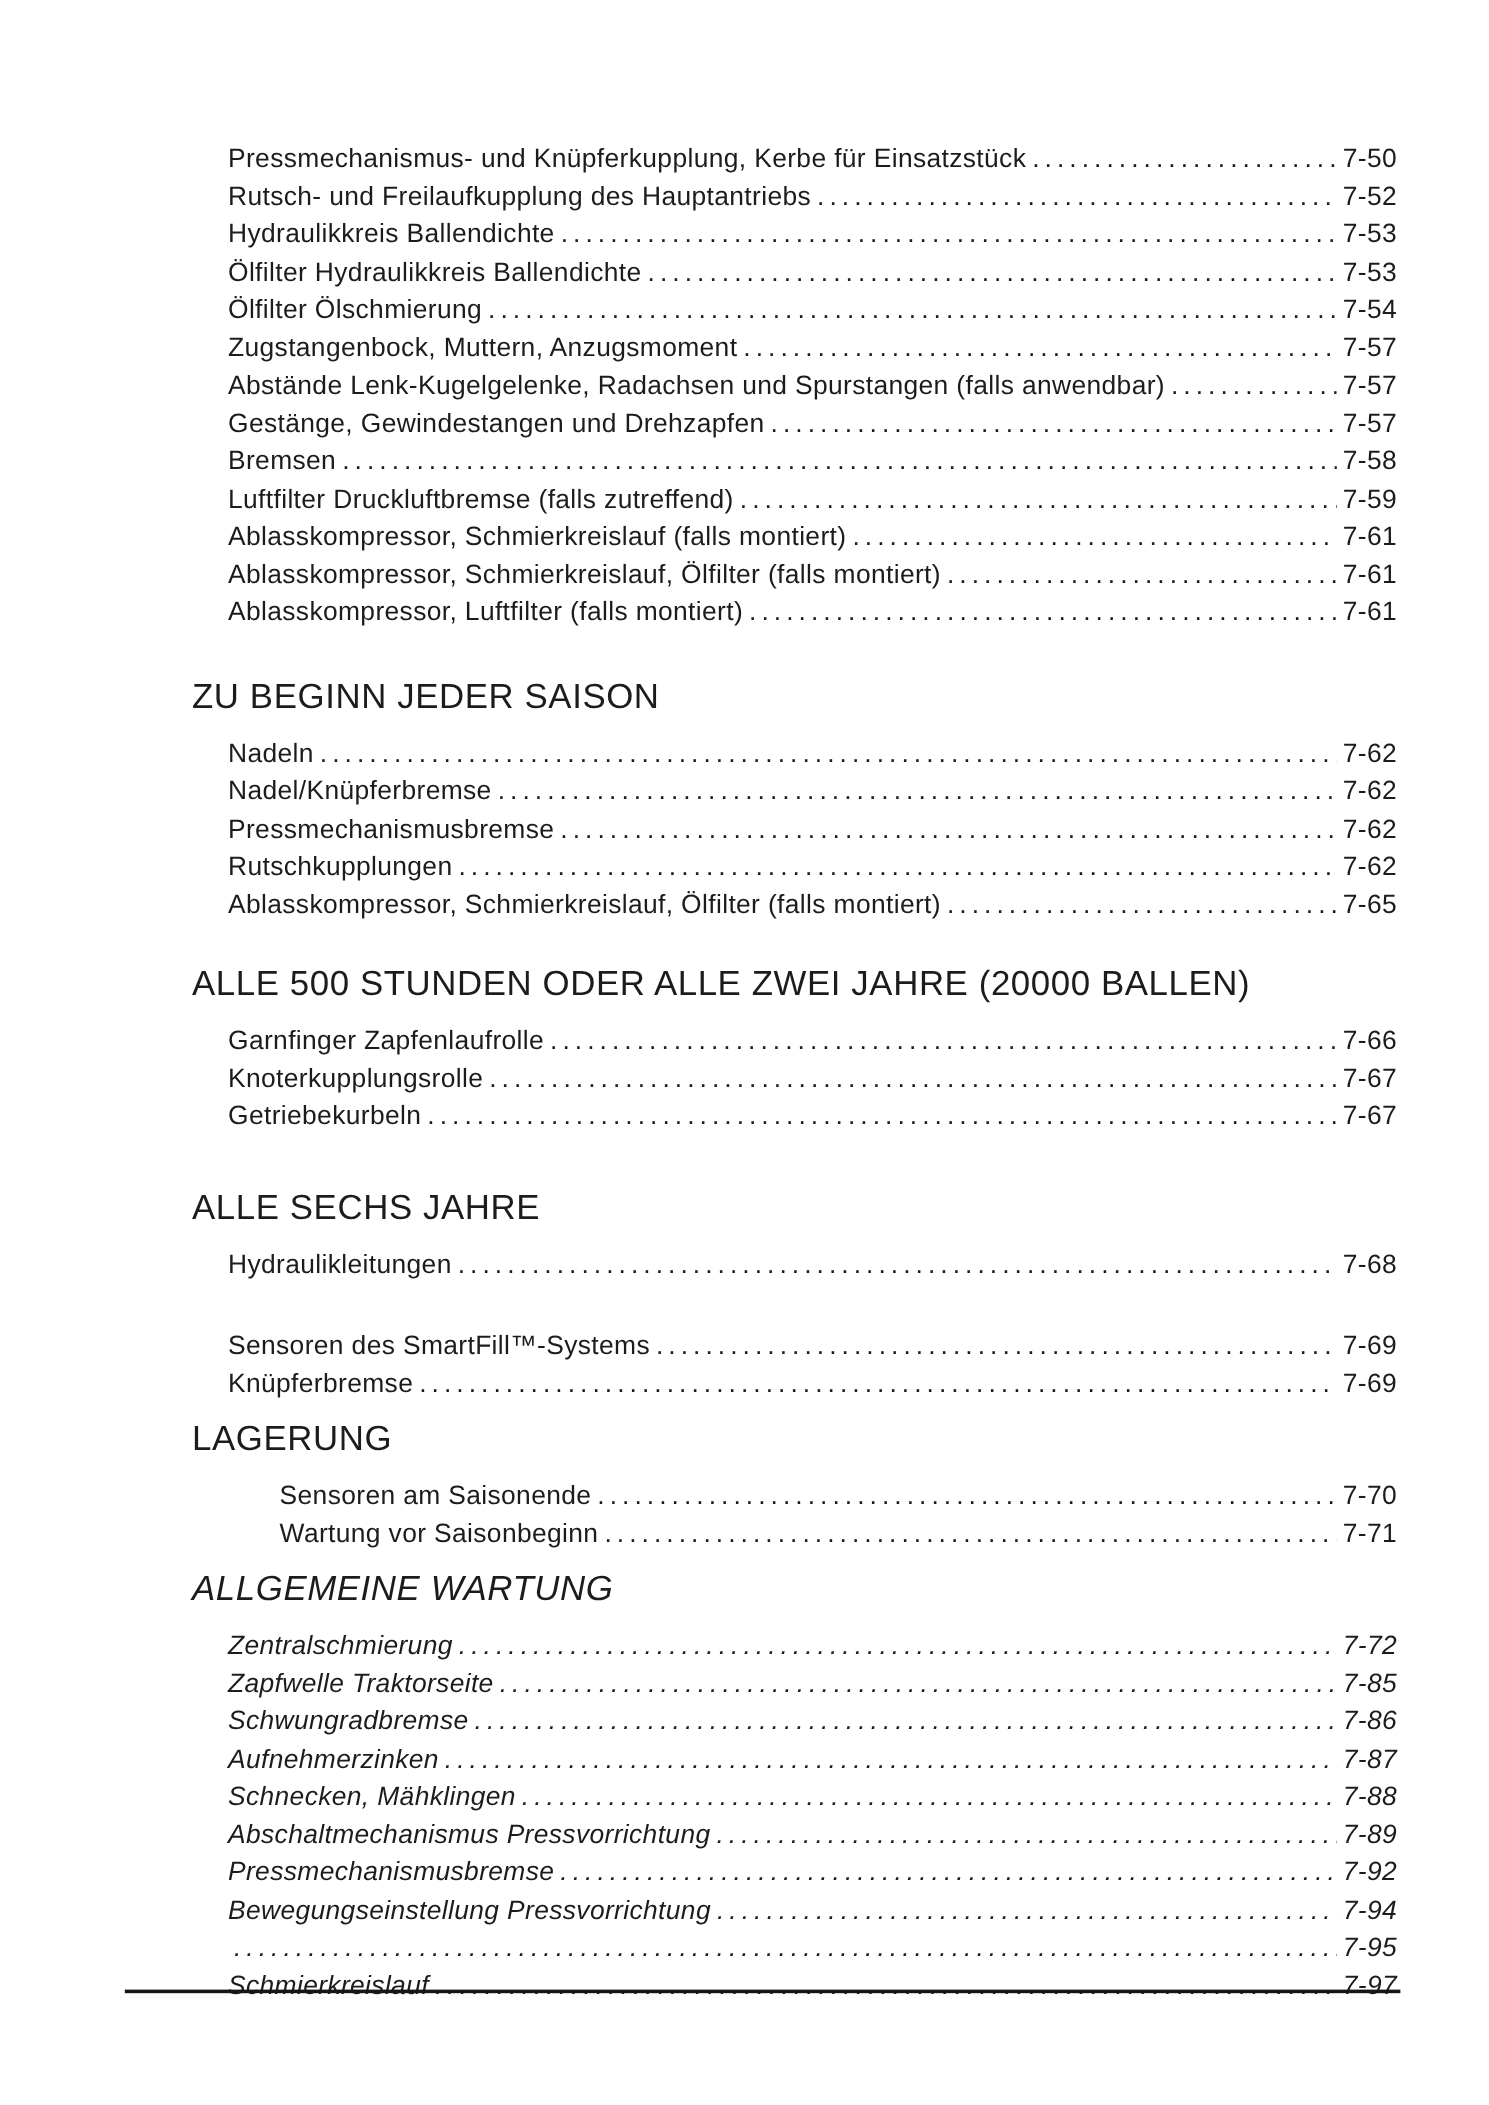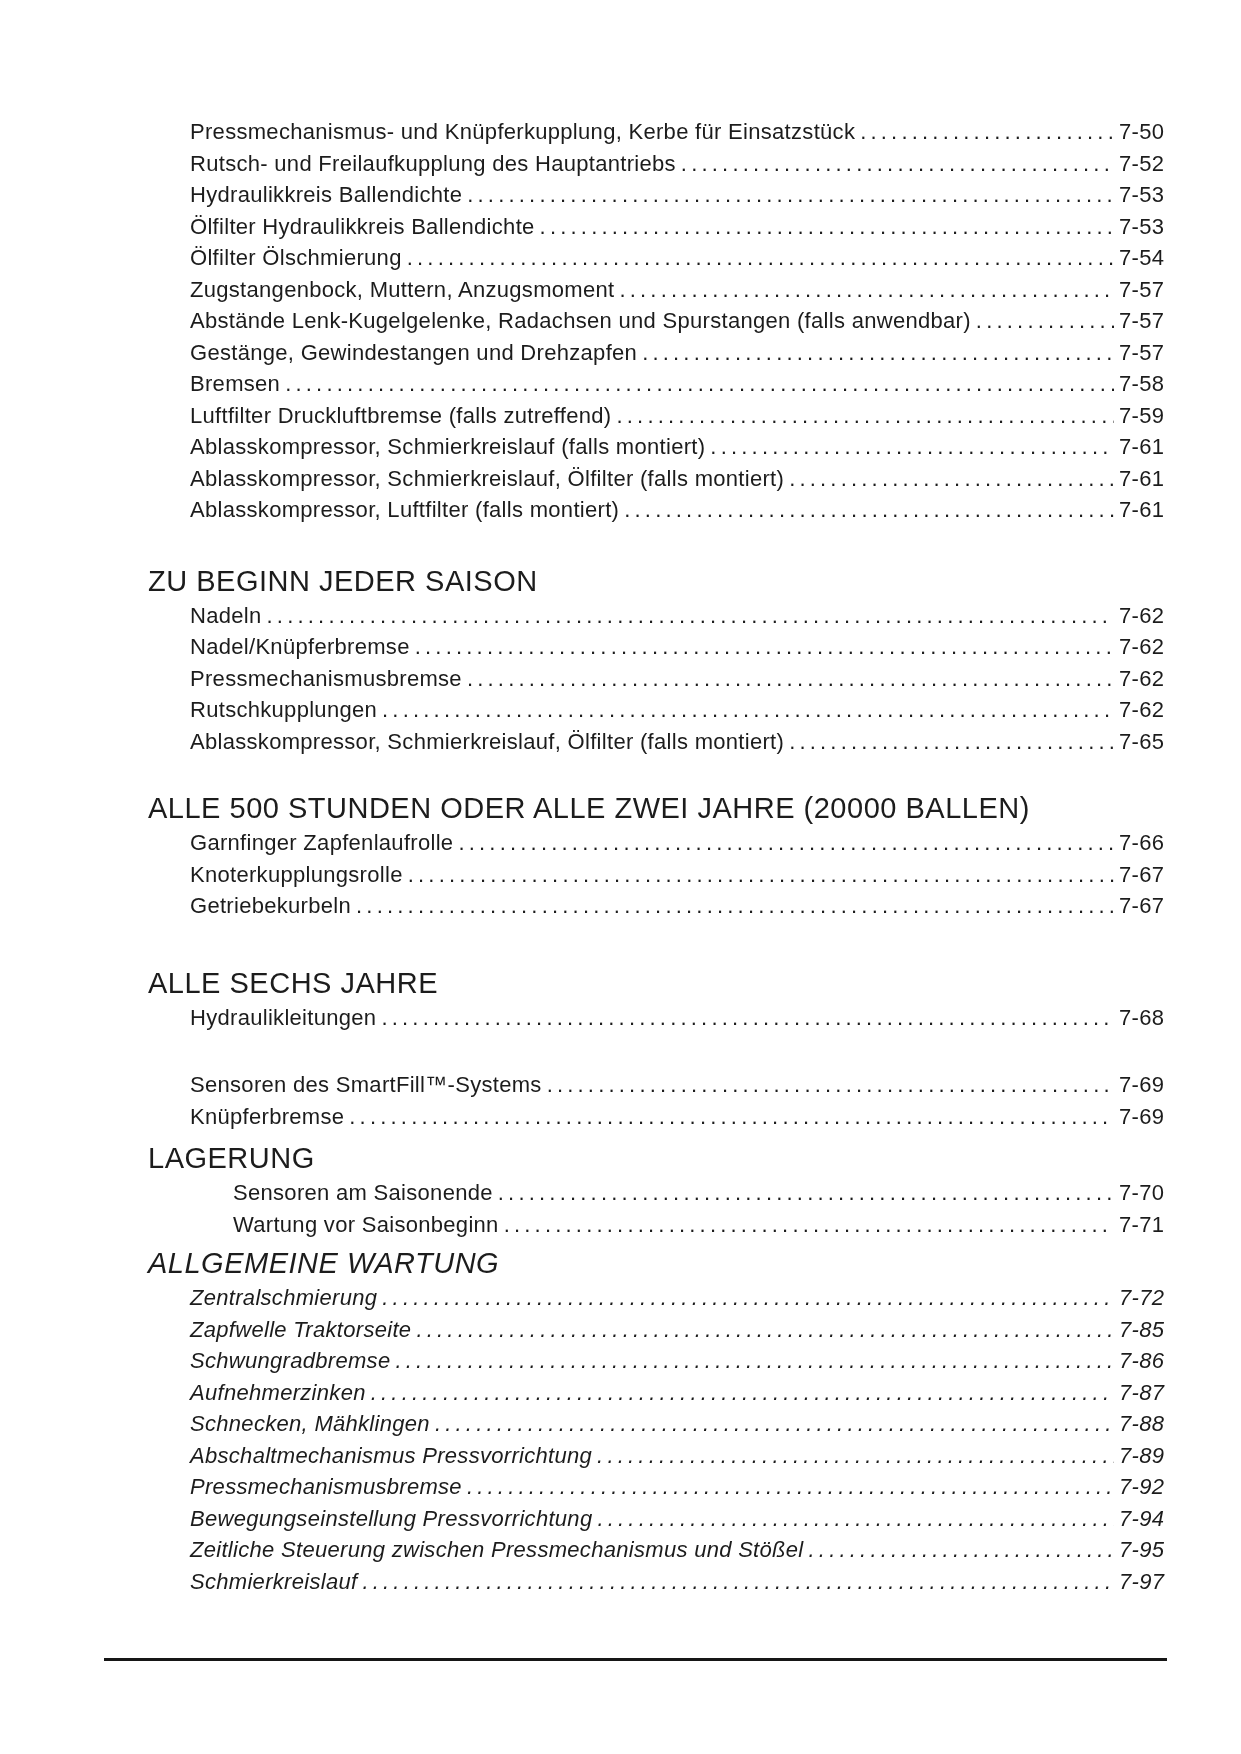--- a/index.html
+++ b/index.html
@@ -26,21 +26,21 @@
     top: 116px;
     left: 148px;
     width: 1017px;
   }
   .toc-section { margin: 0; }
   .section-heading {
     font-size: 29px;
     line-height: 38px;
     font-weight: 400;
     letter-spacing: 0.5px;
-    margin: 0;
+    margin: 12px;
     white-space: nowrap;
   }
   .toc-entry {
     display: flex;
     align-items: baseline;
     font-size: 22px;
     line-height: 31.5px;
     letter-spacing: 0.3px;
   }
   .toc-entry.indent-1 { padding-left: 42px; }
@@ -259,21 +259,20 @@
           <span class="toc-entry-label">Pressmechanismusbremse</span>
           <span class="dot-leader">................................................................................................................................................................</span>
           <span class="toc-page-number">7-92</span>
         </div>
         <div class="toc-entry indent-1">
           <span class="toc-entry-label">Bewegungseinstellung Pressvorrichtung</span>
           <span class="dot-leader">................................................................................................................................................................</span>
           <span class="toc-page-number">7-94</span>
         </div>
         <div class="toc-entry indent-1">
-          <span class="toc-entry-label">Zeitliche Steuerung zwischen Pressmechanismus und Stößel</span>
           <span class="dot-leader">................................................................................................................................................................</span>
           <span class="toc-page-number">7-95</span>
         </div>
         <div class="toc-entry indent-1">
           <span class="toc-entry-label">Schmierkreislauf</span>
           <span class="dot-leader">................................................................................................................................................................</span>
           <span class="toc-page-number">7-97</span>
         </div>
       </div>
     </div>

